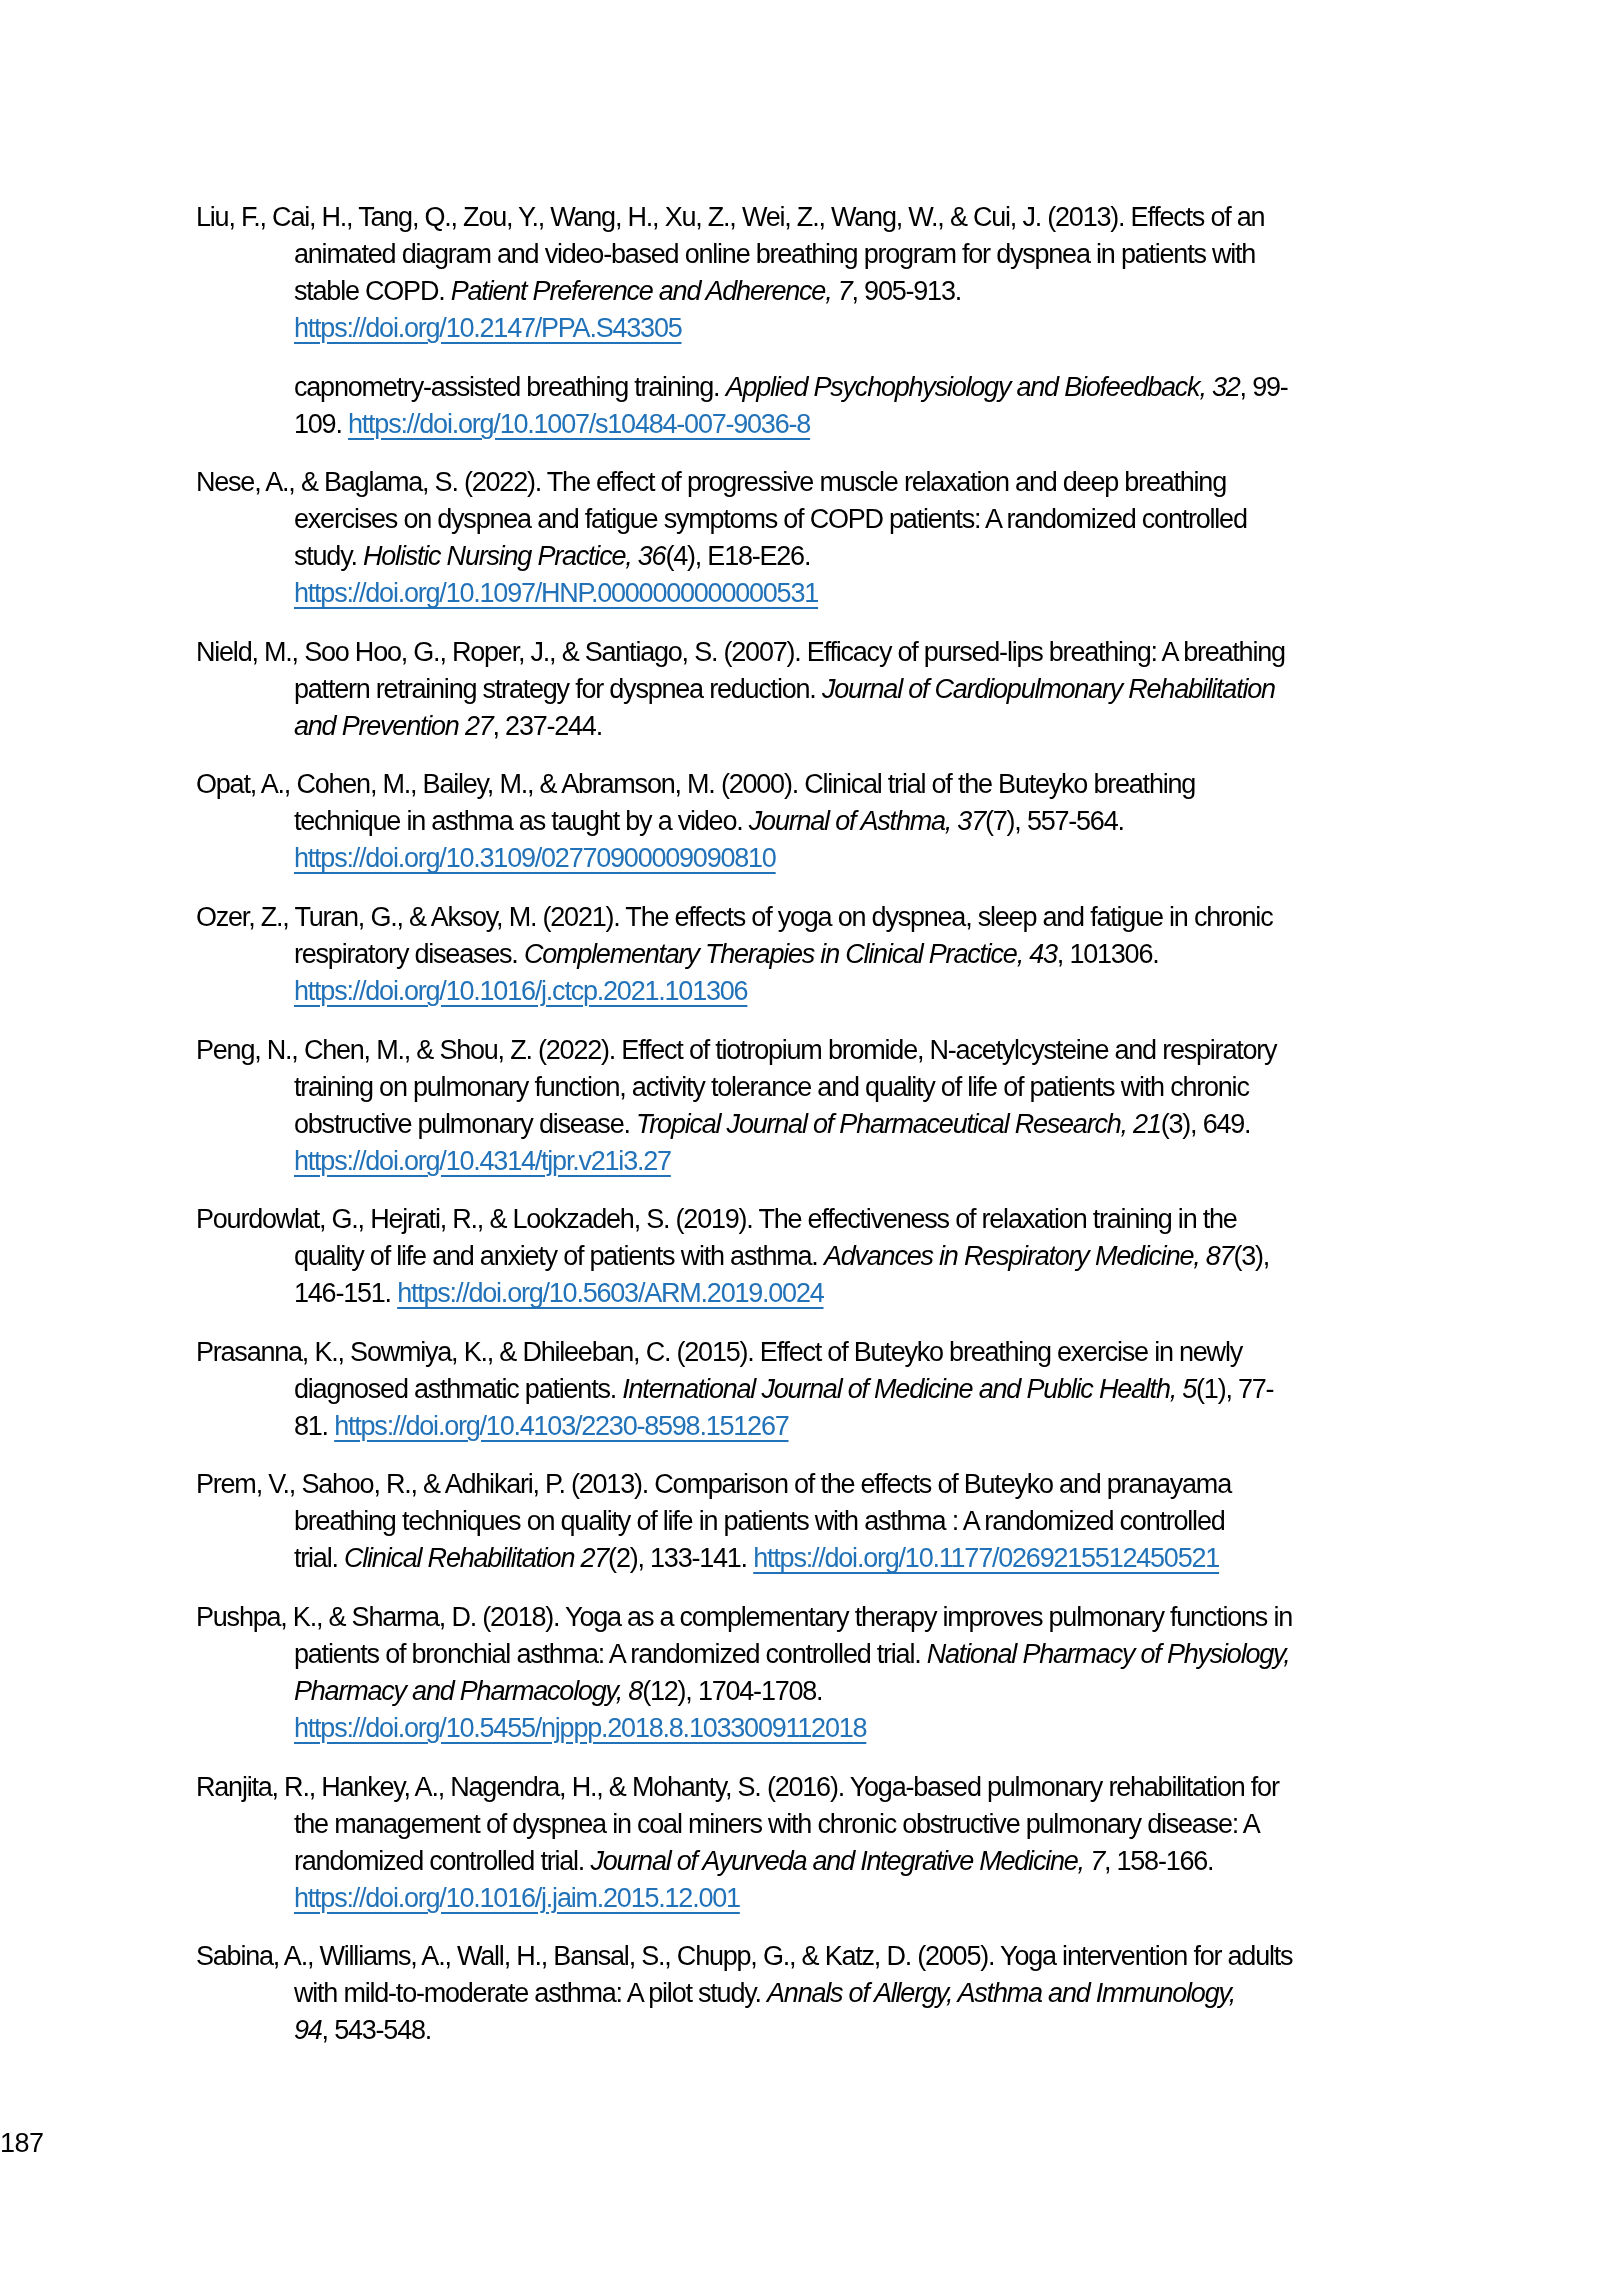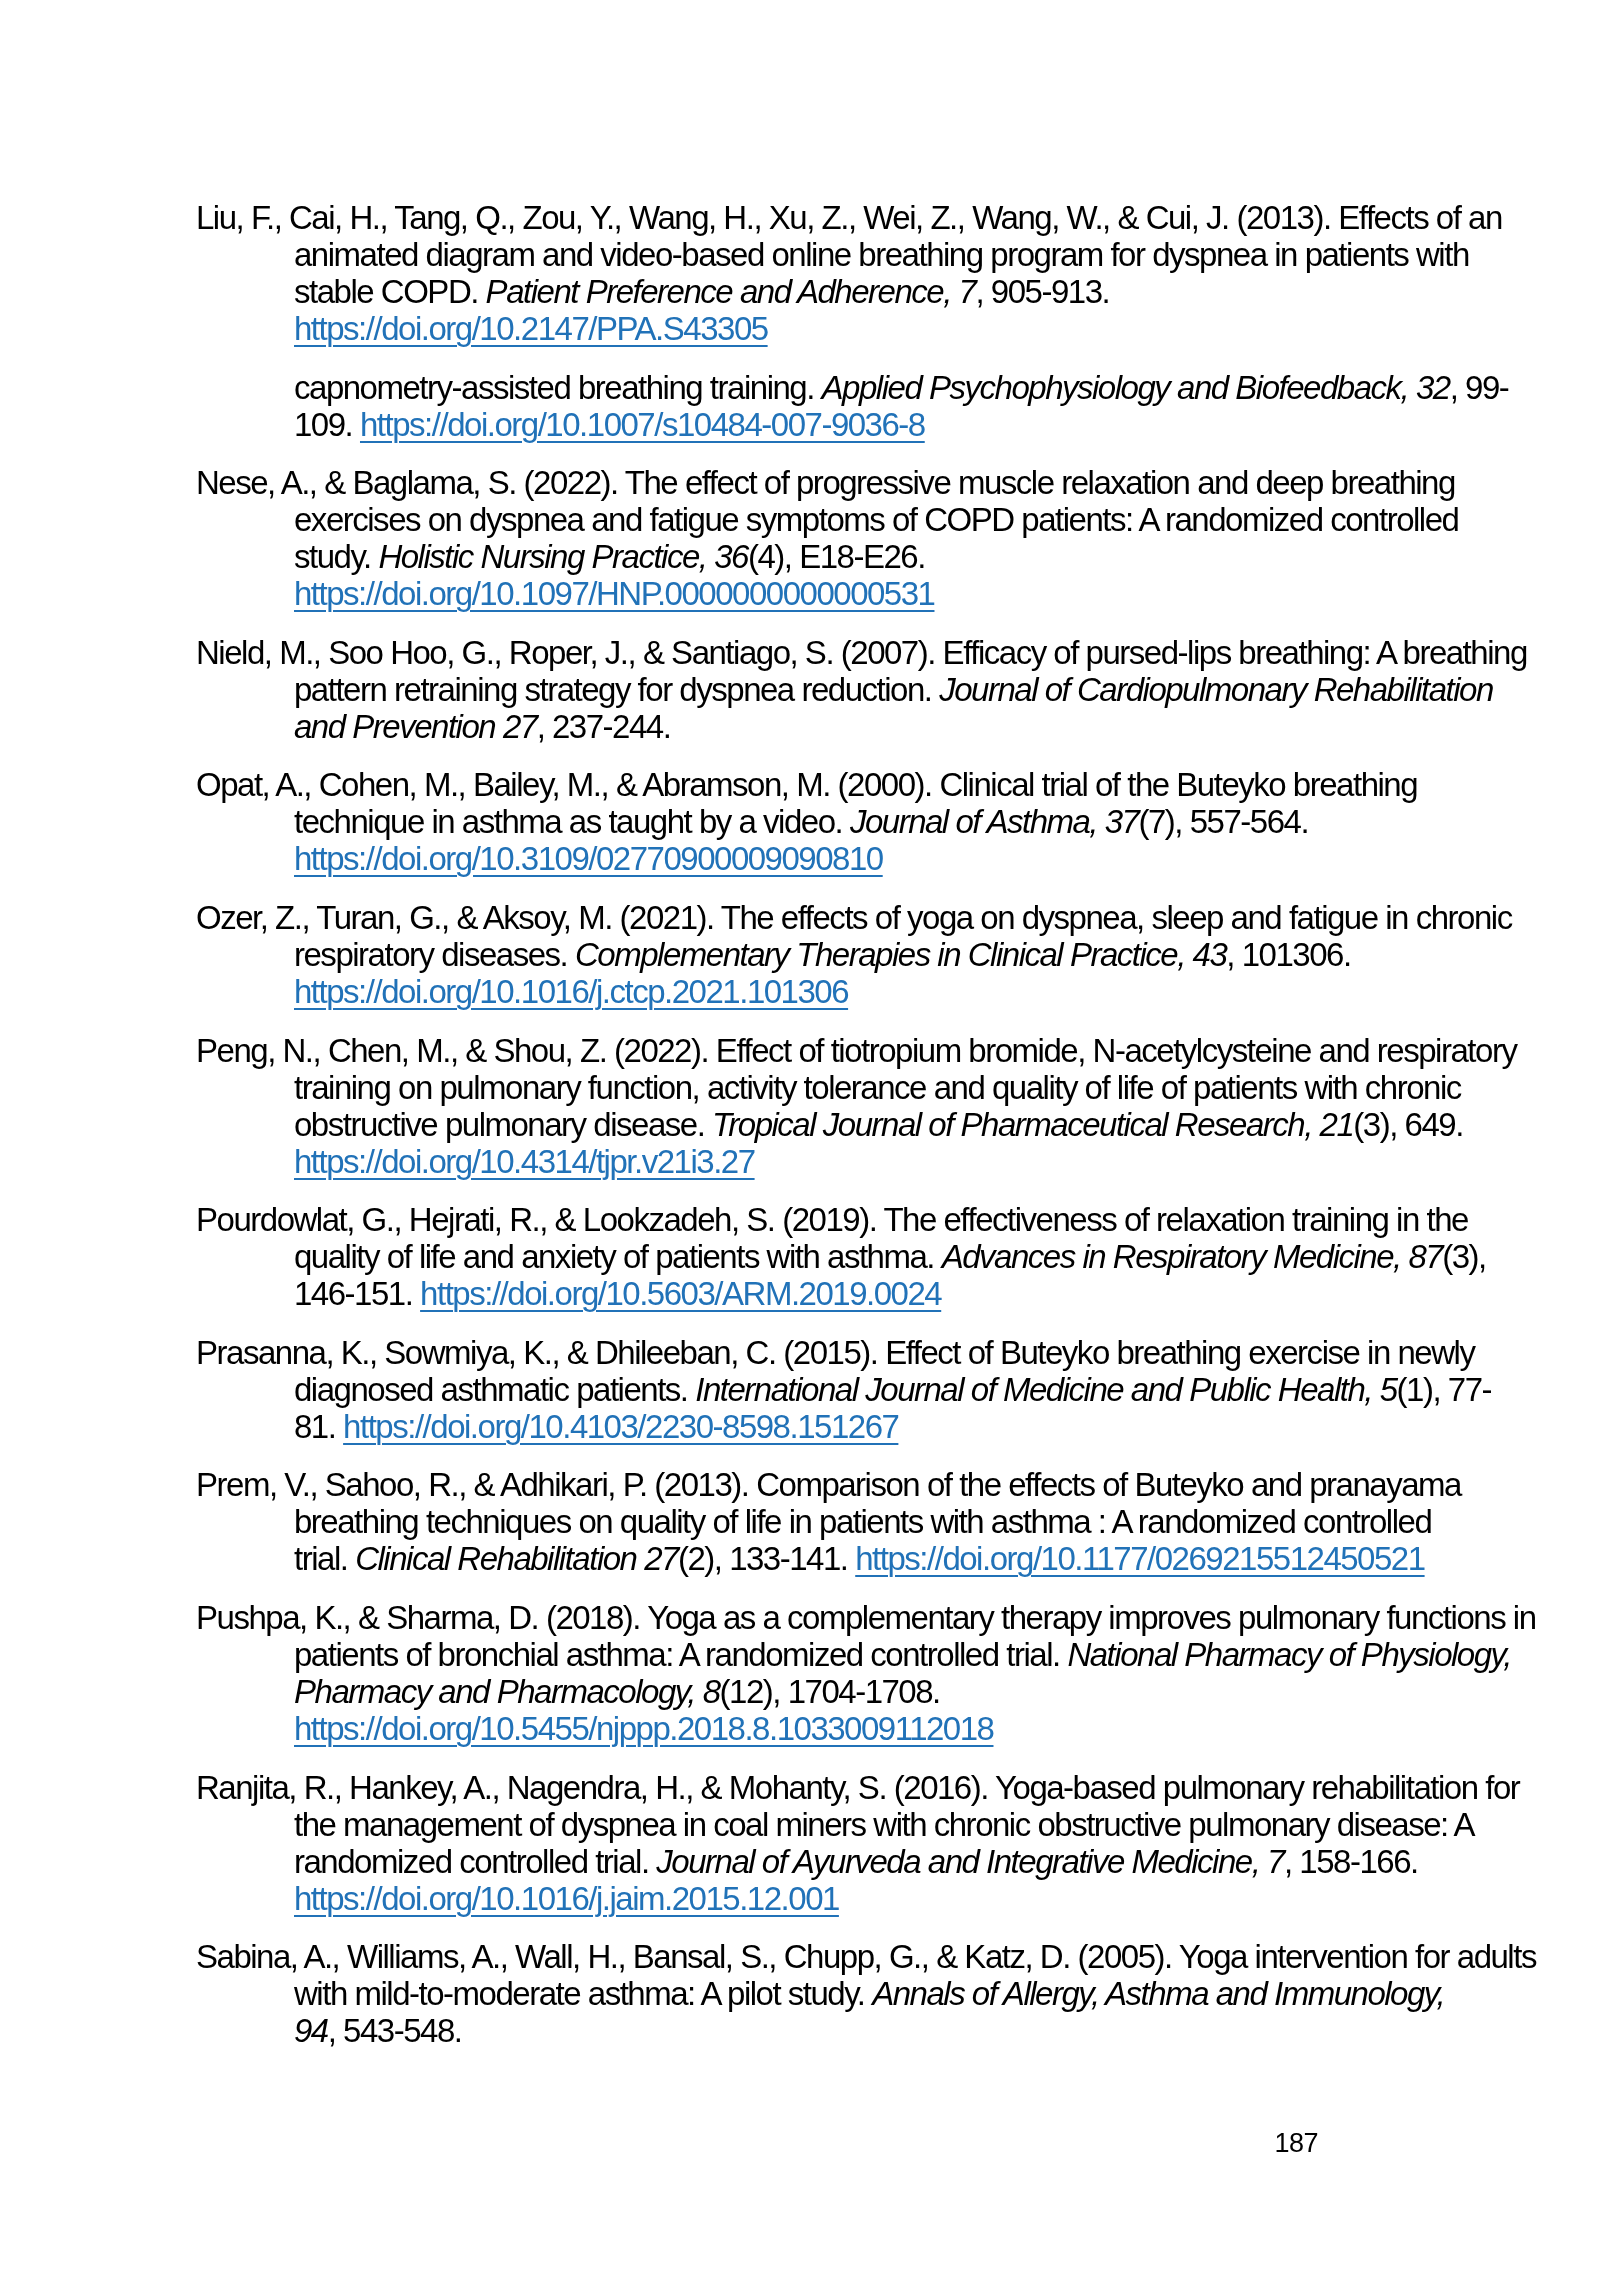--- a/index.html
+++ b/index.html
@@ -12,21 +12,21 @@
     background: var(--page-bg);
     overflow: hidden;
     font-family: "Liberation Sans", "DejaVu Sans", sans-serif;
     color: var(--text-color);
   }
   .content {
     position: absolute;
     left: 196px;
     top: 199px;
     width: 1282px;
-    font-size: 33px;
+    font-size: 27px;
     letter-spacing: -0.045em;
   }
   .ref-entry { margin-bottom: 21.6px; }
   .ref-line {
     height: 37px;
     line-height: 37px;
     white-space: nowrap;
   }
   .ref-line.cont { padding-left: 98px; }
   .italic { font-style: italic; }
@@ -37,21 +37,21 @@
     text-decoration-color: var(--link-color);
     text-decoration-thickness: 2px;
     text-underline-offset: 4.6px;
     cursor: pointer;
   }
   .footer {
     position: absolute;
     left: 0;
     top: 2125px;
     width: 1318px;
-    text-align: right;
+    text-align: left;
     font-size: 27px;
     line-height: 37px;
     letter-spacing: -0.02em;
   }
 </style>
 </head>
 <body>
 
 <div class="page">
   <div class="content">

